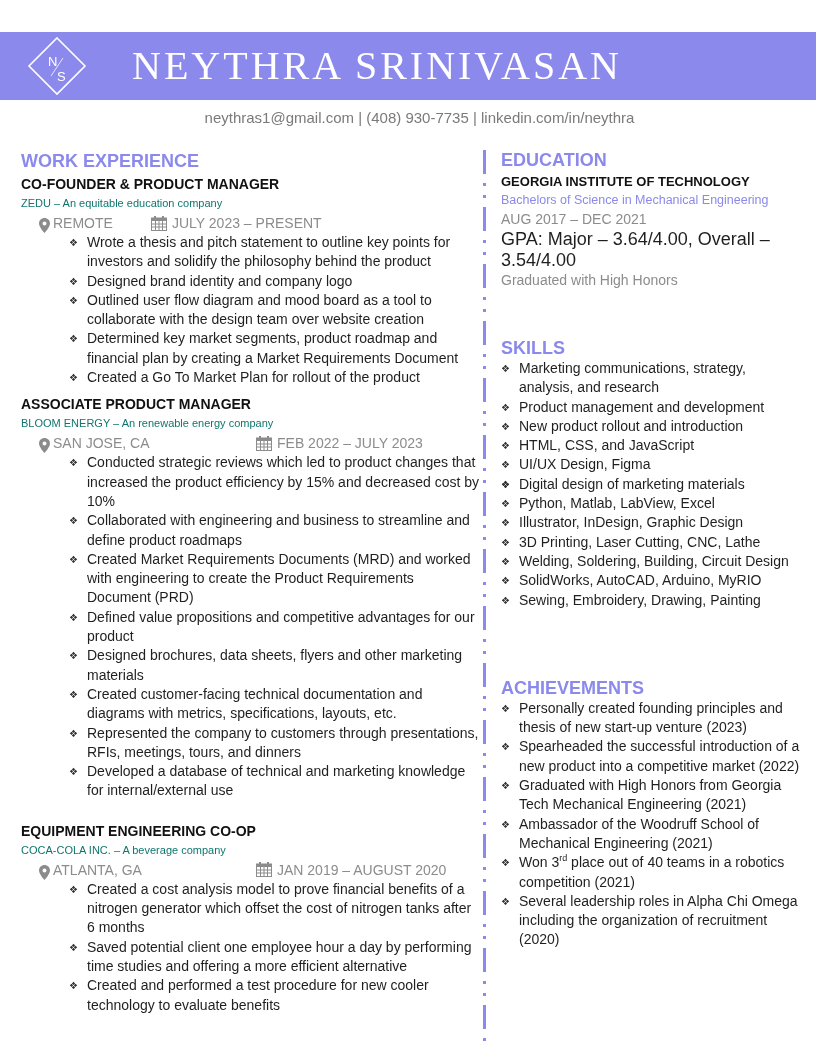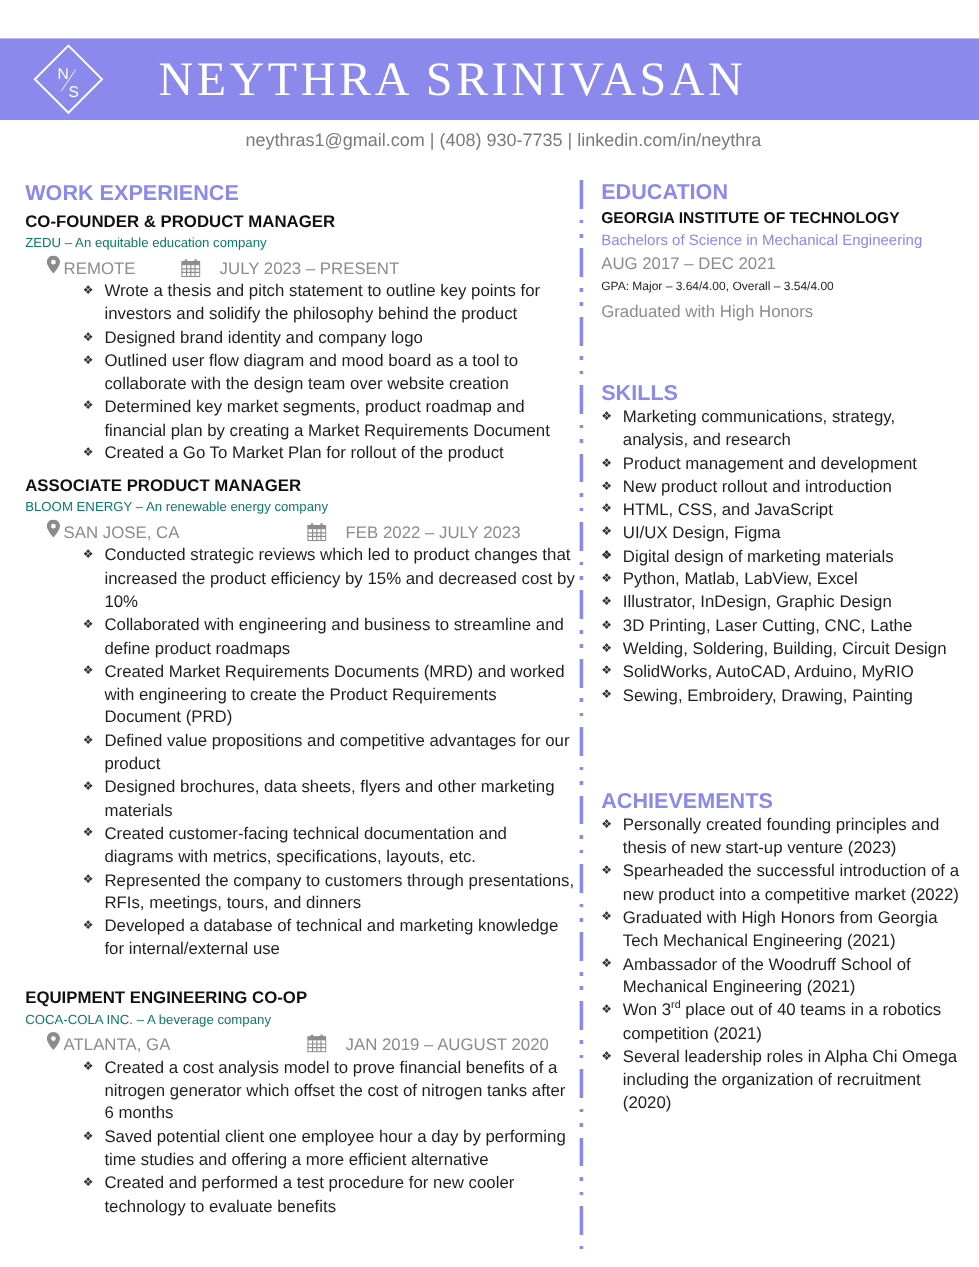--- a/index.html
+++ b/index.html
@@ -46,38 +46,38 @@
   .job-title {
     font-size: 14px; font-weight: bold; color: #111; line-height: 20px;
     margin-top: 0;
   }
   .company {
     font-size: 11px; color: #0f766e; line-height: 19px;
   }
   .meta-row {
     position: relative; height: 20px; font-size: 14px; color: #8c8c8c; line-height: 20px;
   }
-  .meta-loc { position: absolute; left: 18px; top: 0; display: flex; align-items: flex-start; gap: 3px; }
-  .meta-date { position: absolute; left: 130px; top: 0; display: flex; align-items: center; gap: 16px; }
+  .meta-loc { position: absolute; left: 18px; top: 0; display: flex; align-items: flex-end; gap: 3px; }
+  .meta-date { position: absolute; left: 130px; top: 0; display: flex; align-items: center; gap: 5px; }
   .meta-date.wide { left: 190px; padding-left: 45px; }
   .pin, .cal { display: inline-block; }
 
   ul.bullets { list-style: none; }
   ul.bullets li {
     position: relative; font-size: 14px; line-height: 19.3px; color: #1f1f1f;
   }
   .col-left ul.bullets li { padding-left: 66px; }
   .col-left ul.bullets li .b { position: absolute; left: 48px; top: 0; font-size: 10px; color: #333; }
   .col-right ul.bullets li { padding-left: 18px; }
   .col-right ul.bullets li .b { position: absolute; left: 0; top: 0; font-size: 10px; color: #333; }
 
   .edu-school { font-size: 13px; font-weight: bold; color: #111; line-height: 19px; margin-top: 1px; }
   .edu-degree { font-size: 12.5px; color: #8b89eb; line-height: 19px; }
   .edu-dates { font-size: 14px; color: #8c8c8c; line-height: 19px; }
-  .edu-gpa { font-size: 10px; color: #1f1f1f; line-height: 21px; }
+  .edu-gpa { font-size: 18px; color: #1f1f1f; line-height: 21px; }
   .edu-honors { font-size: 14px; color: #8c8c8c; line-height: 19px; }
 
   sup { font-size: 9px; line-height: 0; }
 </style>
 </head>
 <body>
 
 <div class="header-band"></div>
 
 <svg class="logo" viewBox="0 0 60 60">

